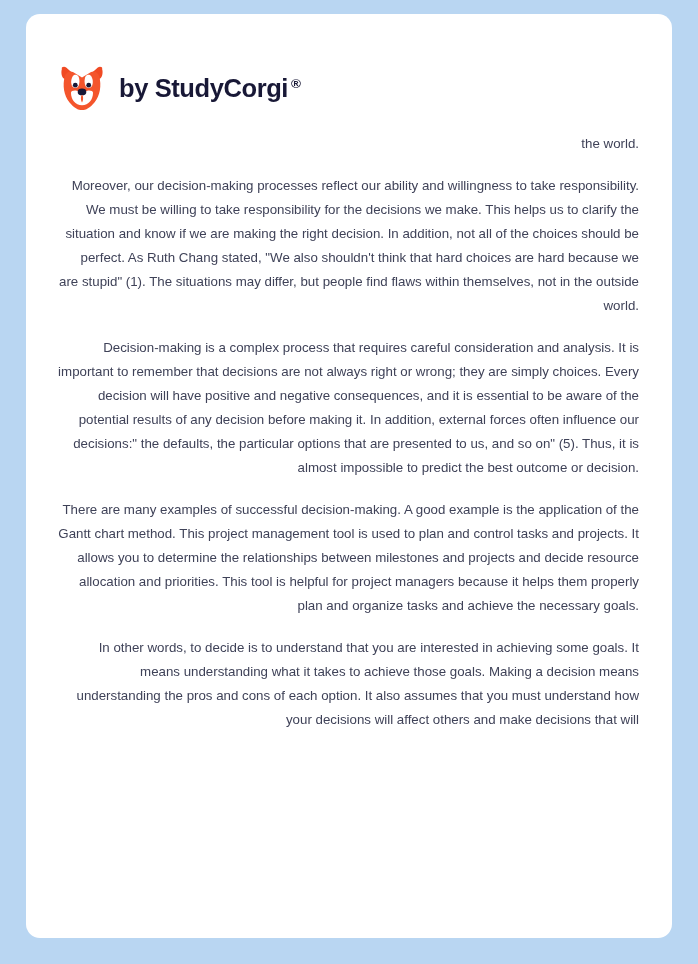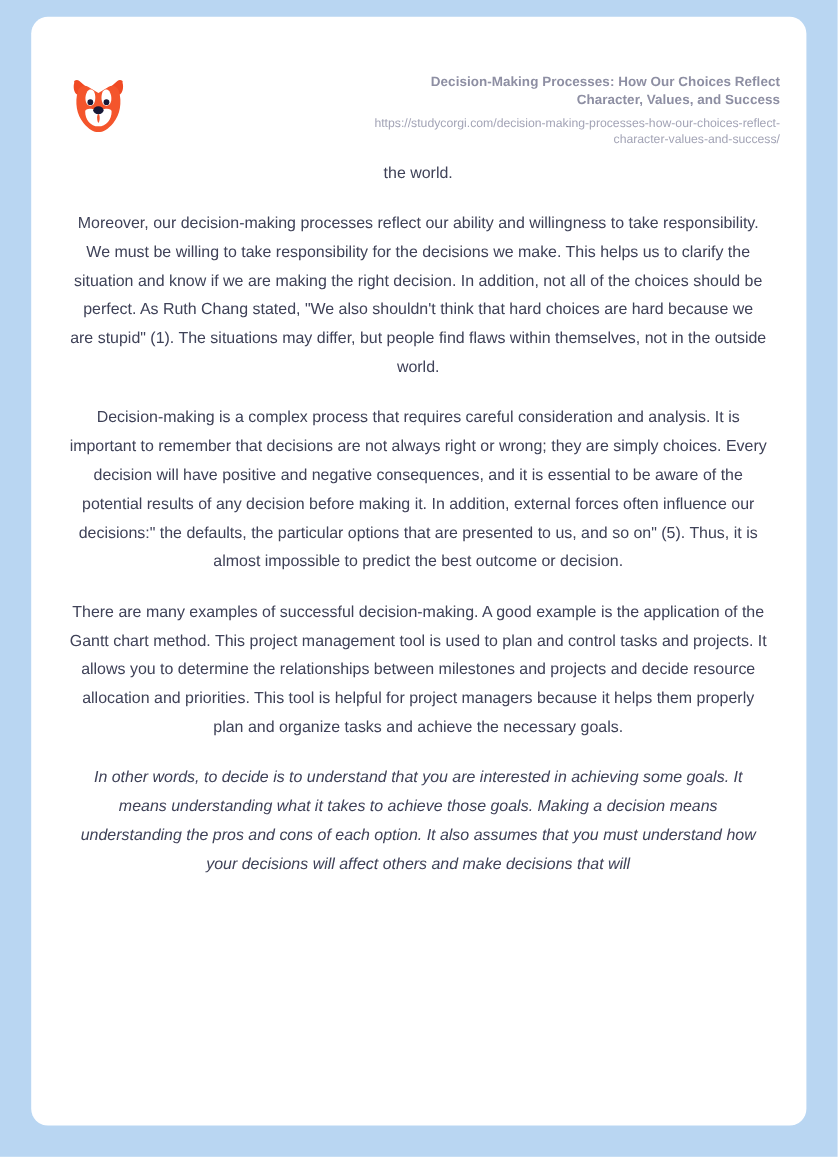--- a/index.html
+++ b/index.html
@@ -99,24 +99,24 @@
   
   .doc-body {
     padding: 0 33px 0 32px;
   }
 
   .para {
     font-size: 13.3px;
     line-height: 24px;
     color: #3f4258;
     margin-bottom: 18px;
-    text-align: center;
+    text-align: right;
   }
 
-  .para:last-child { margin-bottom: 0; font-style: italic; }
+  .para:last-child { margin-bottom: 0; }
 </style>
 </head>
 <body>
 
 <div class="page-wrap">
   <div class="paper">
 
     <div class="doc-header">
 
       <div class="brand">
@@ -125,26 +125,25 @@
           <path d="M92 6 C94 2 87 0 83 3 L66 18 L70 34 L88 26 C93 22 94 12 92 6 Z" fill="#f04a23"></path>
           <path d="M14 22 C16 14 24 9 32 13 L50 24 L68 13 C76 9 84 14 86 22 C91 40 88 62 76 76 C67 87 58 92 50 92 C42 92 33 87 24 76 C12 62 9 40 14 22 Z" fill="#f4552c"></path>
           <path d="M31 21 C34 17 39 17 42 21 C46 28 45 38 42 43 C39 47 33 47 30 43 C26 37 27 27 31 21 Z" fill="#ffffff"></path>
           <path d="M69 21 C66 17 61 17 58 21 C54 28 55 38 58 43 C61 47 67 47 70 43 C74 37 73 27 69 21 Z" fill="#ffffff"></path>
           <circle cx="36" cy="40" r="5" fill="#181836"></circle>
           <circle cx="64" cy="40" r="5" fill="#181836"></circle>
           <path d="M27 56 C27 52 34 50 40 52 C46 54 54 54 60 52 C66 50 73 52 73 56 C73 70 64 82 50 82 C36 82 27 70 27 56 Z" fill="#ffffff"></path>
           <ellipse cx="50" cy="54" rx="9" ry="7" fill="#181836"></ellipse>
           <path d="M50 60 C53 62 53 72 50 76 C47 72 47 62 50 60 Z" fill="#f4552c"></path>
         </svg>
+        <div class="brand-text">
+          <span>by StudyCorgi</span><span class="brand-reg">®</span>
+        </div>
       </div>
 
-      <div class="header-meta">
-        <div class="doc-title">Decision-Making Processes: How Our Choices Reflect Character, Values, and Success</div>
-        <div class="doc-url">https://studycorgi.com/decision-making-processes-how-our-choices-reflect-character-values-and-success/</div>
-      </div>
 
     </div>
 
     <div class="doc-body">
       <p class="para">the world.</p>
       <p class="para">Moreover, our decision-making processes reflect our ability and willingness to take responsibility. We must be willing to take responsibility for the decisions we make. This helps us to clarify the situation and know if we are making the right decision. In addition, not all of the choices should be perfect. As Ruth Chang stated, "We also shouldn't think that hard choices are hard because we are stupid" (1). The situations may differ, but people find flaws within themselves, not in the outside world.</p>
       <p class="para">Decision-making is a complex process that requires careful consideration and analysis. It is important to remember that decisions are not always right or wrong; they are simply choices. Every decision will have positive and negative consequences, and it is essential to be aware of the potential results of any decision before making it. In addition, external forces often influence our decisions:" the defaults, the particular options that are presented to us, and so on" (5). Thus, it is almost impossible to predict the best outcome or decision.</p>
       <p class="para">There are many examples of successful decision-making. A good example is the application of the Gantt chart method. This project management tool is used to plan and control tasks and projects. It allows you to determine the relationships between milestones and projects and decide resource allocation and priorities. This tool is helpful for project managers because it helps them properly plan and organize tasks and achieve the necessary goals.</p>
       <p class="para">In other words, to decide is to understand that you are interested in achieving some goals. It means understanding what it takes to achieve those goals. Making a decision means understanding the pros and cons of each option. It also assumes that you must understand how your decisions will affect others and make decisions that will</p>
     </div>

